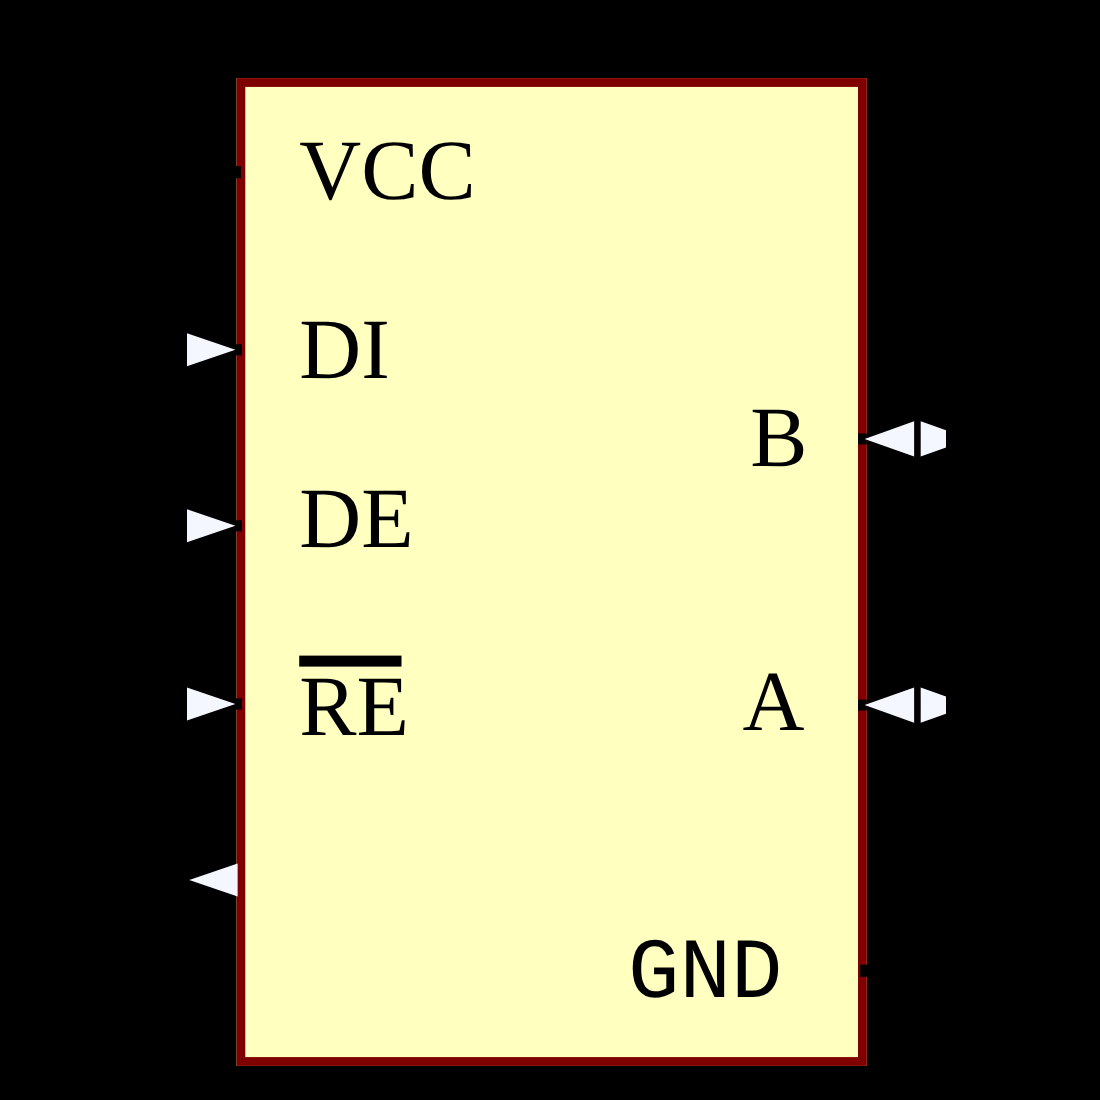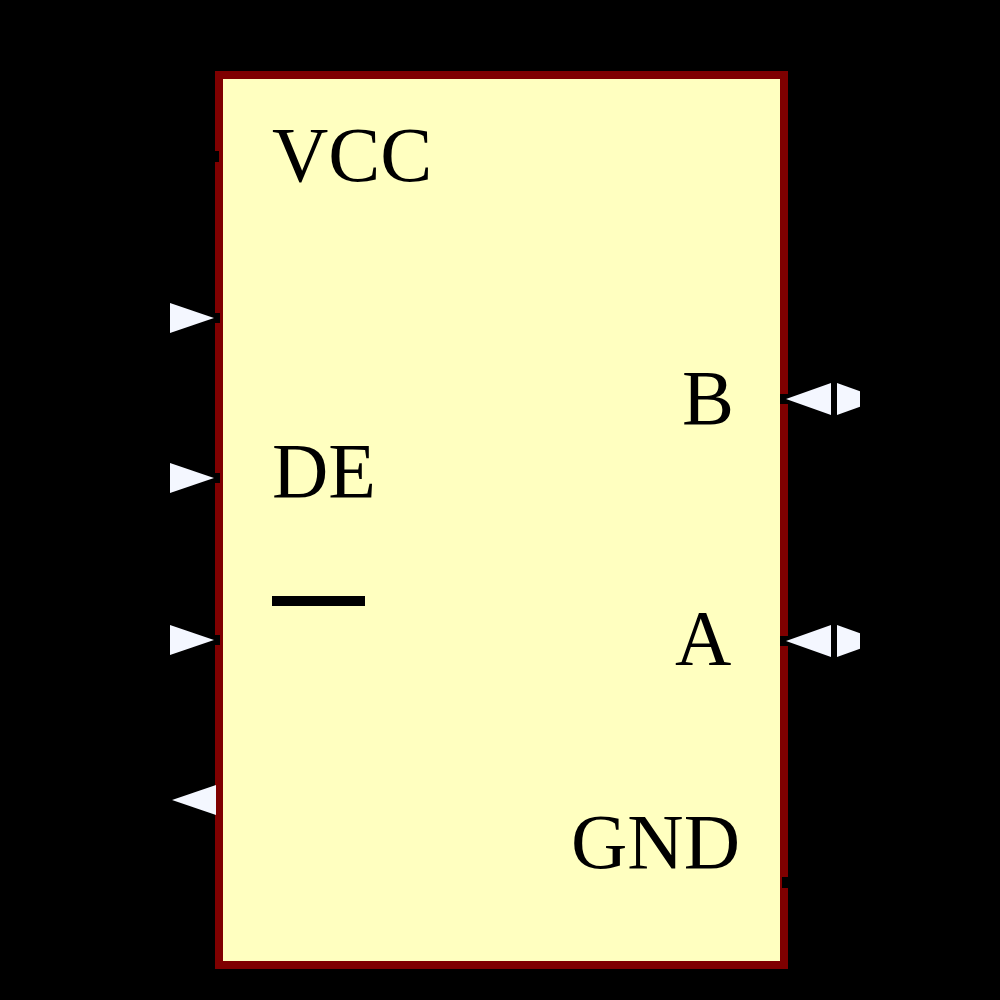--- a/index.html
+++ b/index.html
@@ -82,41 +82,43 @@
 
 <div class="canvas">
 
   <div class="ic-body"></div>
 
   <div class="stub" style="left:210px; top:151px; width:9px; height:11px;"></div>
   <div class="pin-label" style="left:272px; top:116px;">VCC</div>
 
   <div class="stub" style="left:212px; top:313px; width:8px; height:10px;"></div>
   <div class="tri-right" style="left:170px; top:303px;"></div>
+  <div class="pin-label" style="left:272px; top:279px;">DI</div>
 
   <div class="stub" style="left:212px; top:473px; width:8px; height:10px;"></div>
   <div class="tri-right" style="left:170px; top:463px;"></div>
   <div class="pin-label" style="left:272px; top:432px;">DE</div>
 
   <div class="stub" style="left:212px; top:635px; width:8px; height:10px;"></div>
   <div class="tri-right" style="left:170px; top:625px;"></div>
   <div class="overline-bar" style="left:272px; top:596px; width:93px; height:10px;"></div>
+  <div class="pin-label" style="left:272px; top:603px;">RE</div>
 
   <div class="tri-left" style="left:172px; top:785px;"></div>
 
   <div class="stub" style="left:780px; top:394px; width:8px; height:10px;"></div>
   <div class="bidi" style="left:786px; top:383px;">
     <div class="half-left"></div>
     <div class="half-right"></div>
   </div>
   <div class="pin-label" style="left:682px; top:359px;">B</div>
 
   <div class="stub" style="left:780px; top:636px; width:8px; height:10px;"></div>
   <div class="bidi" style="left:786px; top:625px;">
     <div class="half-left"></div>
     <div class="half-right"></div>
   </div>
   <div class="pin-label" style="left:675px; top:599px;">A</div>
 
   <div class="stub" style="left:782px; top:877px; width:9px; height:11px;"></div>
-  <div class="pin-label" style="left:571px; top:803px;">GND</div>
+  <div class="pin-label" style="left:571px; top:847px;font-family:Liberation Mono, monospace;">GND</div>
 
 </div>
 
 </body></html>

